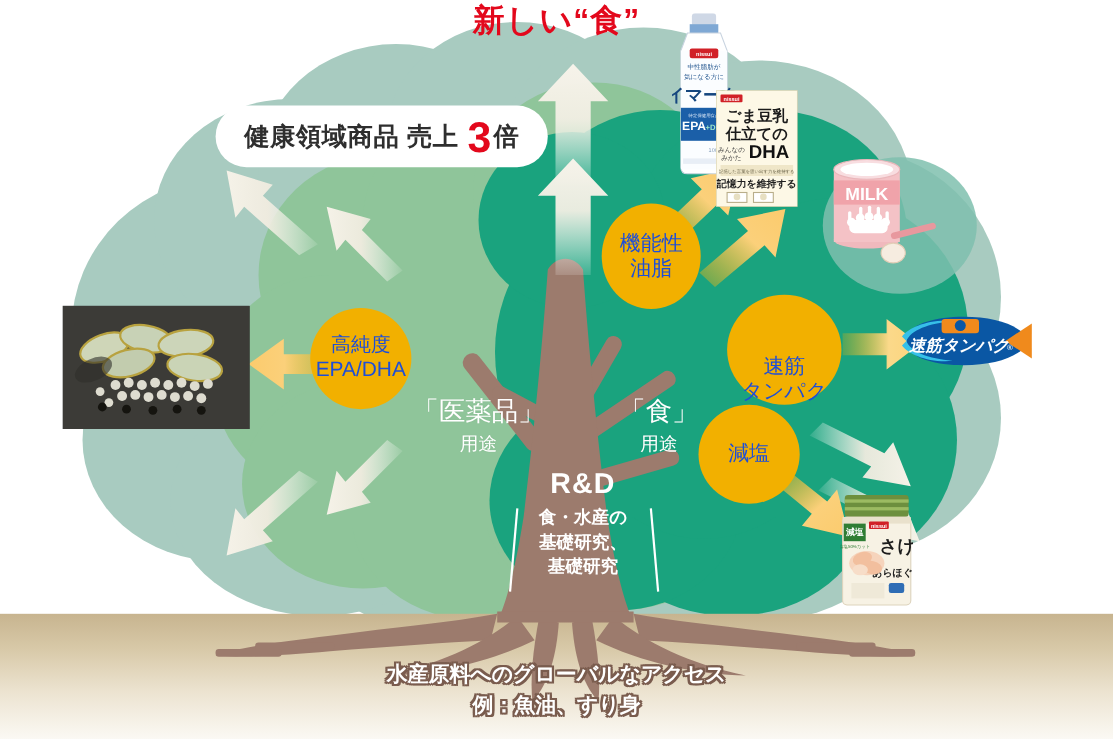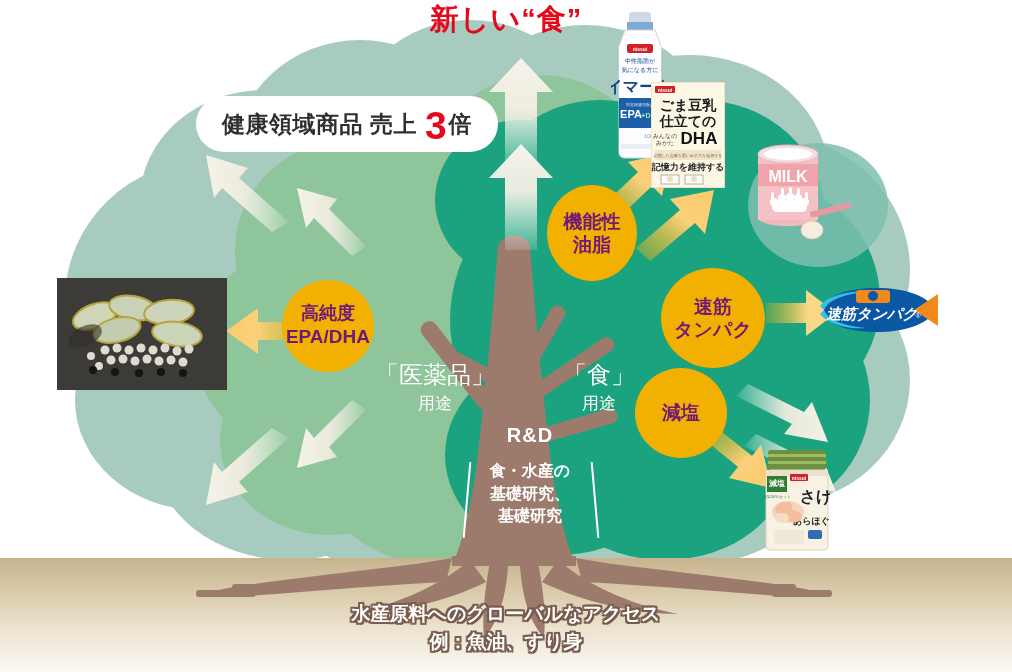--- a/index.html
+++ b/index.html
@@ -33,39 +33,39 @@
     line-height:34px;
     white-space:nowrap;
   }
 
   
   .node{
     background:#f2b000;
     border-radius:50%;
     display:flex;align-items:center;justify-content:center;
     text-align:center;
-    color:#701a75;
-    font-weight:bold;
+    color:#1d4ed8;
+    font-weight:normal;
     line-height:1.22;
     box-sizing:border-box;
   }
   .node span{display:block;}
 
   
   .uselabel{
     color:#ffffff;text-align:center;font-weight:normal;line-height:1.25;
     text-shadow:0 0 2px rgba(0,0,0,.06);
   }
   .uselabel .big{font-size:24px;display:block;letter-spacing:0px;}
   .uselabel .small{font-size:17px;display:block;margin-top:3px;}
 
   
   #rd{
     left:440px;top:424px;width:180px;text-align:center;
-    color:#ffffff;font-weight:bold;font-size:20px;letter-spacing:1px;
+    color:#ffffff;font-weight:bold;font-size:26px;letter-spacing:1px;
   }
   #rdsub{
     left:440px;top:460px;width:180px;text-align:center;
     color:#ffffff;font-weight:bold;font-size:16px;line-height:1.42;
   }
   .brk{position:absolute;width:2px;background:#ffffff;}
 
   
   #badge{
     left:196px;top:96px;
@@ -301,21 +301,21 @@
     </div>
   </div>
 
   <div class="abs node" style="left:547px;top:185px;width:90px;height:96px;font-size:19px;">
     <div>
       <span>機能性</span>
       <span>油脂</span>
     </div>
   </div>
 
-  <div class="abs node" style="left:661px;top:268px;width:104px;height:100px;font-size:19px;">
+  <div class="abs node" style="left:661px;top:268px;width:104px;height:100px;font-size:19px;align-items:flex-end;">
     <div>
       <span>速筋</span>
       <span>タンパク</span>
     </div>
   </div>
 
   <div class="abs node" style="left:635px;top:368px;width:92px;height:90px;font-size:19px;">
     <div>
       <span>減塩</span>
     </div>

